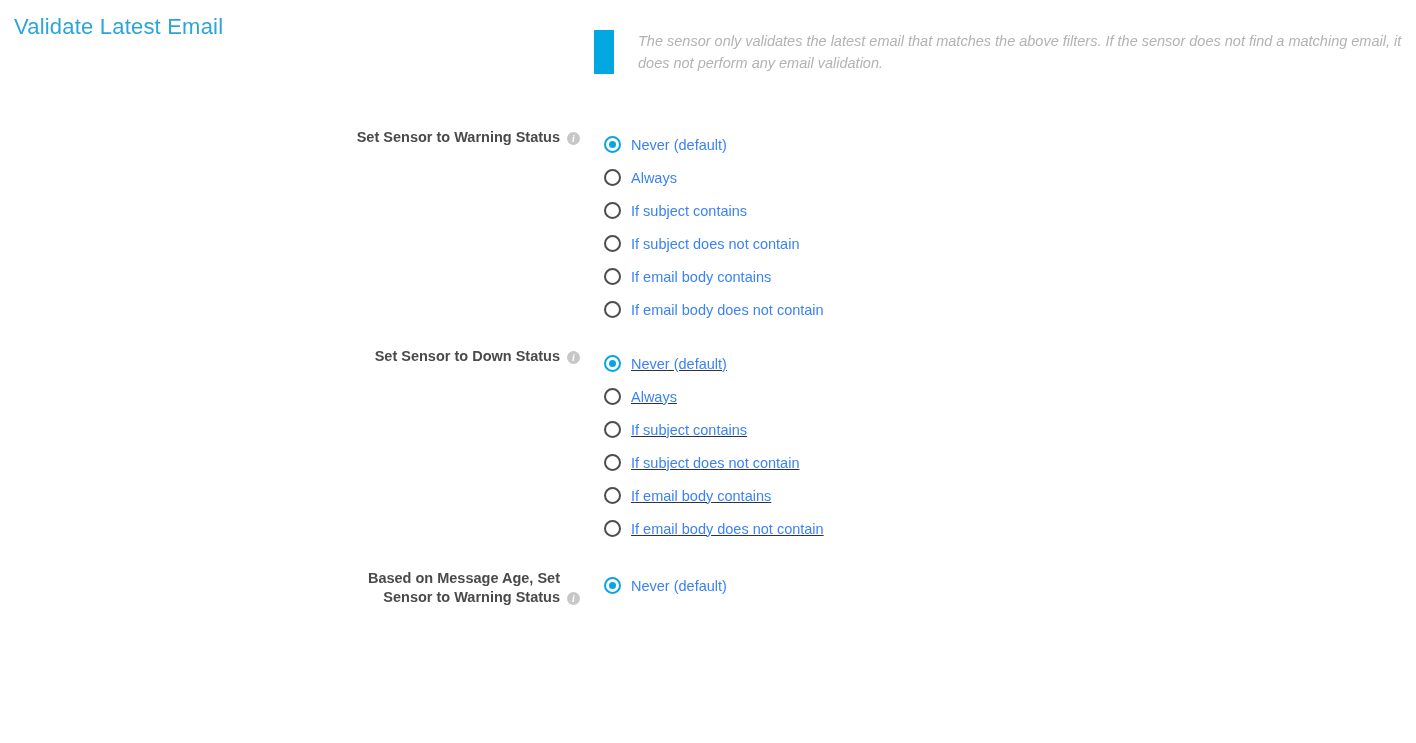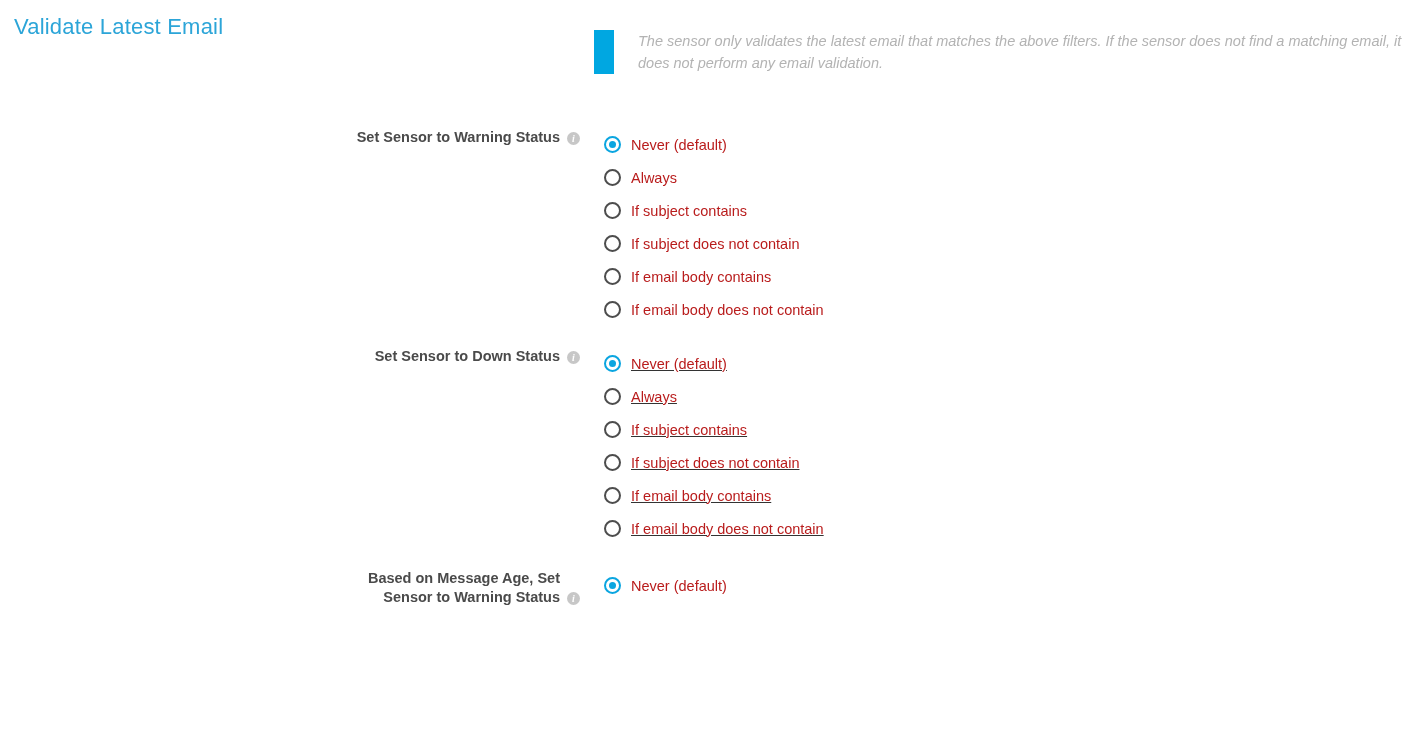--- a/index.html
+++ b/index.html
@@ -102,21 +102,21 @@
     width: 7px;
     height: 7px;
     margin-left: -3.5px;
     margin-top: -3.5px;
     border-radius: 50%;
     background: #0aa5e0;
   }
   .radio-label {
     margin-left: 10px;
     font-size: 14.5px;
-    color: #b91c1c;
+    color: #3b82f6;
     line-height: 18px;
   }
   .note-row {
     display: flex;
     align-items: flex-start;
     width: 100%;
   }
   .note-spacer {
     width: 568px;
     flex: 0 0 568px;

